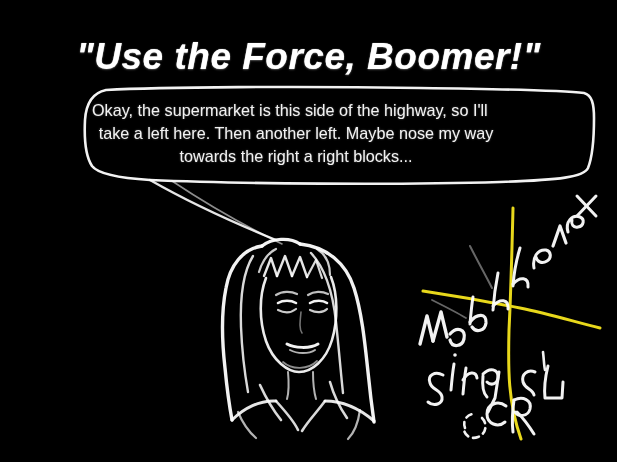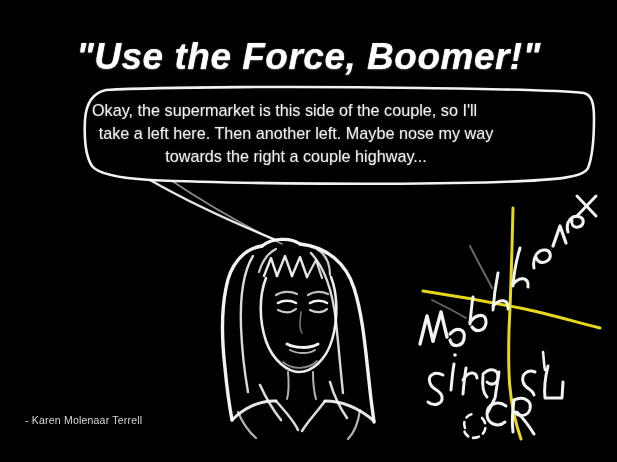--- a/index.html
+++ b/index.html
@@ -227,20 +227,19 @@
              C 400 185, 240 184, 150 180
              C 118 178, 98 174, 92 166
              C 86 157, 84 140, 85 120
              C 86 104, 92 93, 106 90 Z" fill="none" stroke="#ffffff" stroke-width="2.6" stroke-linecap="round" stroke-linejoin="round" filter="url(#bubglow)" opacity="0.95"></path>
 
     <path d="M150 180 C 185 200, 232 222, 276 240" fill="none" stroke="#ffffff" stroke-width="2.4" stroke-linecap="round" filter="url(#bubglow)" opacity="0.9"></path>
     <path d="M172 181 C 205 203, 245 226, 282 244" fill="none" stroke="#ffffff" stroke-width="1.6" stroke-linecap="round" filter="url(#bubglow)" opacity="0.55"></path>
   </svg>
 
   <div id="bubble-text">
-    <span class="ln l1">Okay, the supermarket is this side of the couple, so I'll</span>
+    <span class="ln l1">Okay, the supermarket is this side of the highway, so I'll</span>
     <span class="ln l2">take a left here. Then another left. Maybe nose my way</span>
-    <span class="ln l3">towards the right a couple highway...</span>
+    <span class="ln l3">towards the right a right blocks...</span>
   </div>
 
-  <div id="attribution">- Karen Molenaar Terrell</div>
 
 </div>
 
 </body></html>

